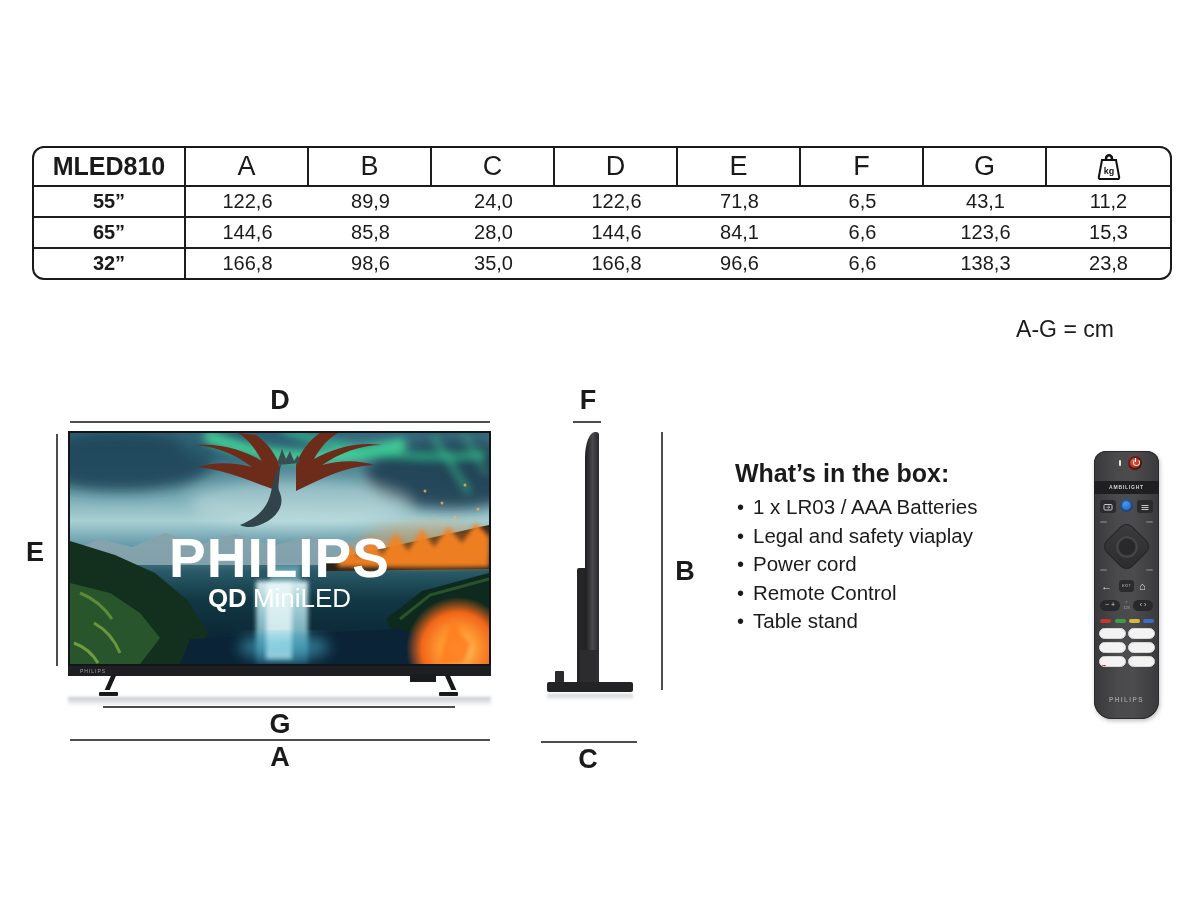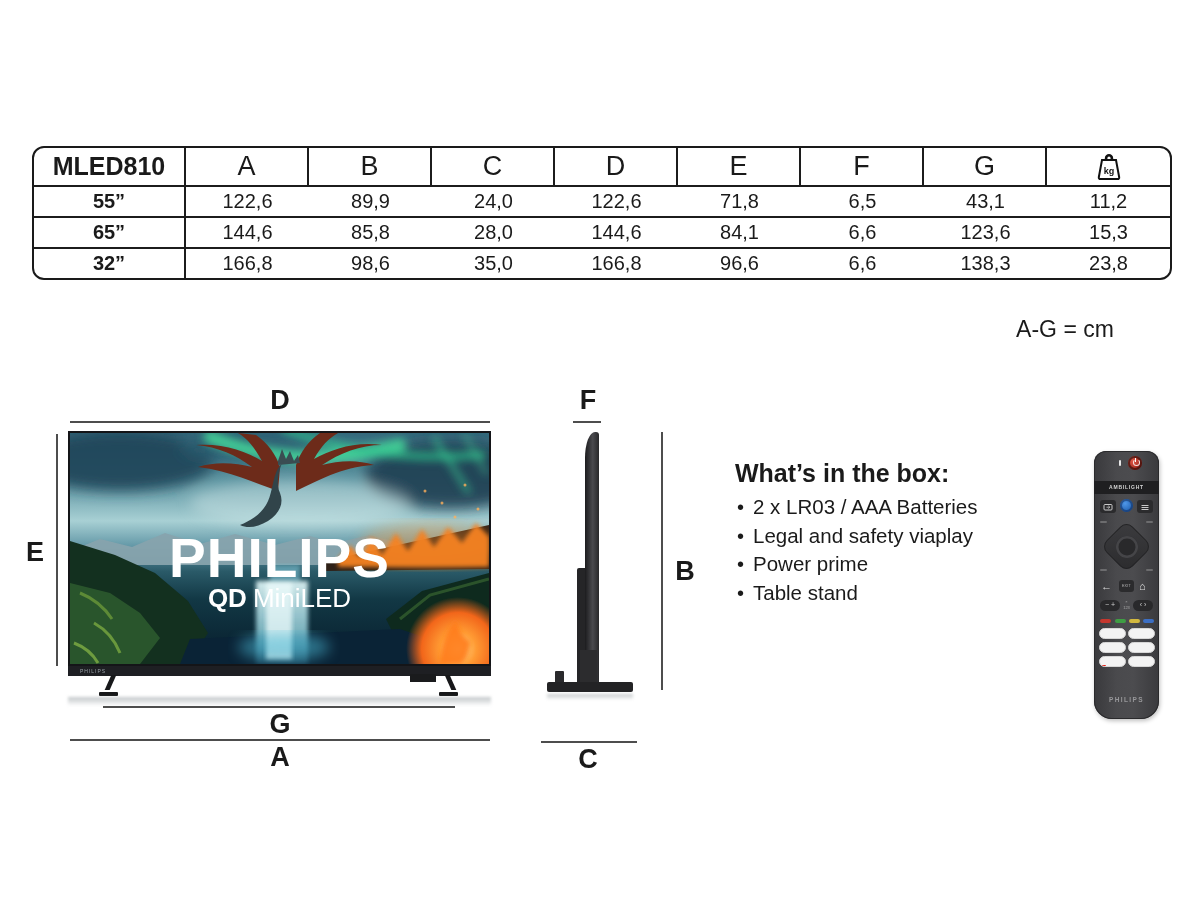--- a/index.html
+++ b/index.html
@@ -304,23 +304,24 @@
 
   <div class="abs side-mid"></div>
   <div class="abs side-panel"></div>
   <div class="abs side-neck"></div>
   <div class="abs side-peg"></div>
   <div class="abs side-foot"></div>
   <div class="abs reflect" style="left:547px;top:694px;width:86px;height:6px;"></div>
 
   <div class="abs box-title">What’s in the box:</div>
   <ul class="abs box-list">
-    <li>2 x LR03 / AAA Batteries</li>
+    <li>1 x LR03 / AAA Batteries</li>
     <li>Legal and safety viaplay</li>
-    <li>Power prime</li>
+    <li>Power cord</li>
+    <li>Remote Control</li>
     <li>Table stand</li>
   </ul>
 
   <div class="abs remote">
     <div class="mic"></div>
     <div class="pwr">
         <i></i>
         <b></b>
       </div>
     <div class="amb">AMBILIGHT</div>

